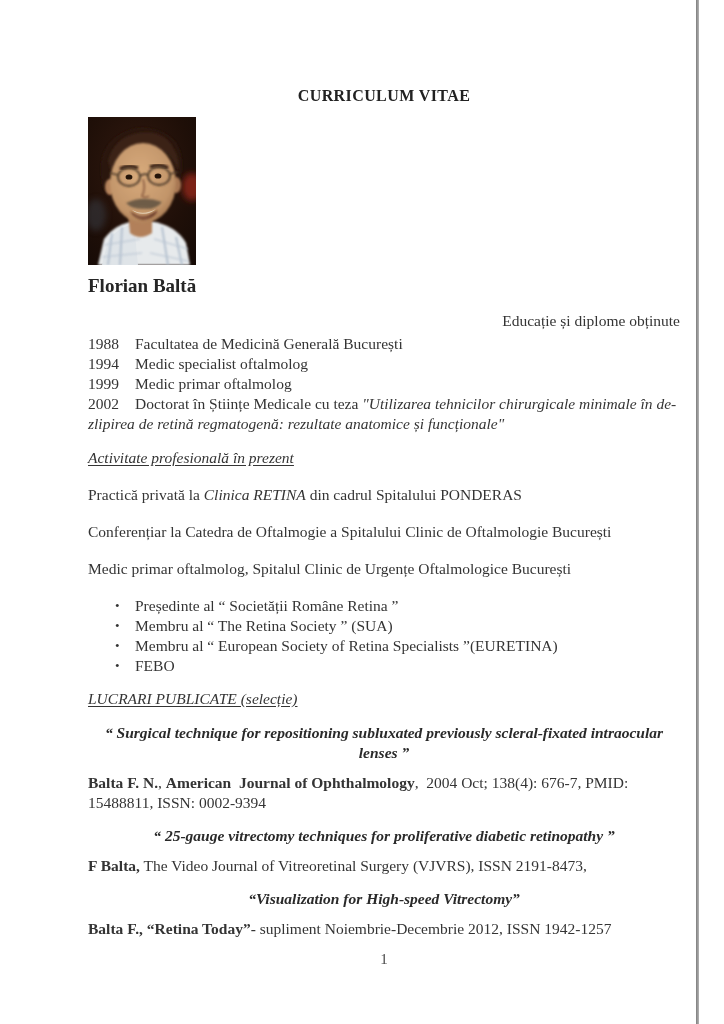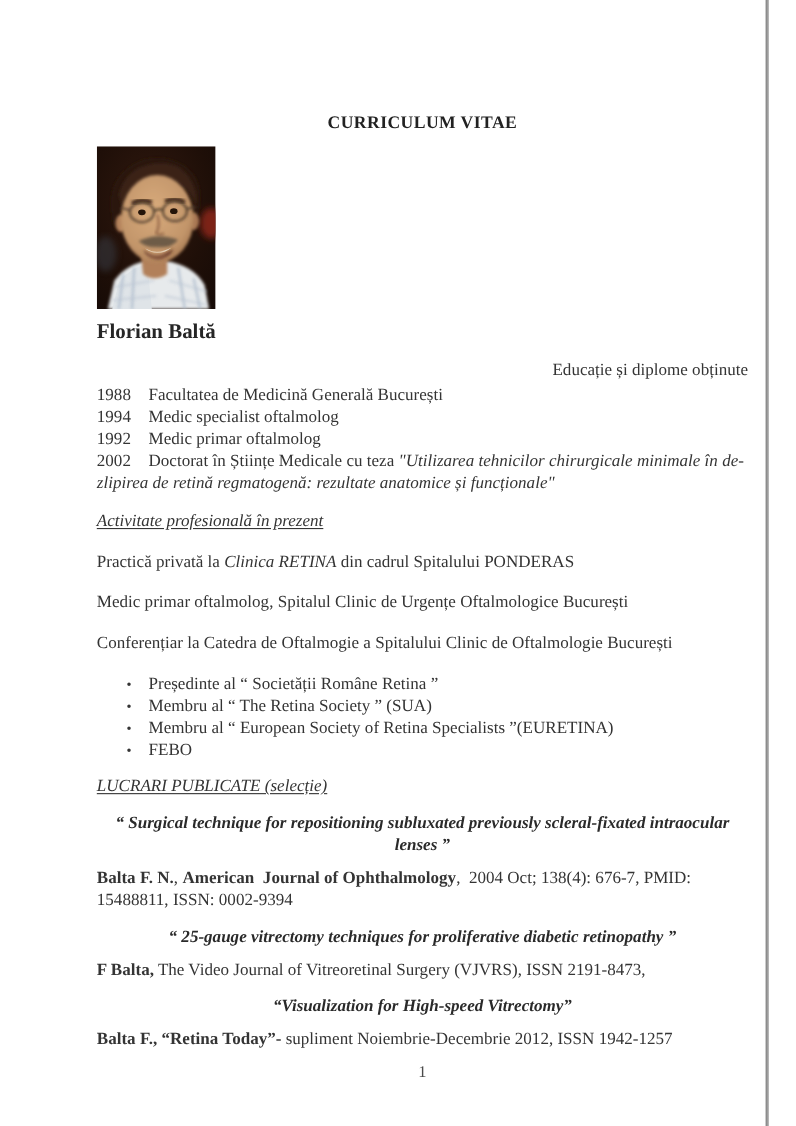--- a/index.html
+++ b/index.html
@@ -9,21 +9,21 @@
     background:#ffffff;
     font-family:"Liberation Serif","DejaVu Serif",serif;
     color:#343434;
     overflow:hidden;
   }
   .page-edge{
     position:absolute;left:696px;top:0;width:3px;height:1024px;
     background:linear-gradient(to right,#7e7e7e,#b4b4b4);
   }
   .content{
-    position:absolute;left:88px;top:16px;width:592px;
+    position:absolute;left:88px;top:0;width:592px;
   }
   .txt{white-space:pre-wrap;}
   .doc-title{
     margin-top:86px;
     text-align:center;
     font-weight:bold;
     font-size:16px;
     line-height:20px;
     letter-spacing:0.4px;
     color:#222;
@@ -159,35 +159,35 @@
     <div class="edu-heading txt">Educație și diplome obținute</div>
 
     <div class="edu-list">
       <div class="edu-row">
         <span class="edu-year txt">1988</span><span class="txt">Facultatea de Medicină Generală București</span>
       </div>
       <div class="edu-row">
         <span class="edu-year txt">1994</span><span class="txt">Medic specialist oftalmolog</span>
       </div>
       <div class="edu-row">
-        <span class="edu-year txt">1992</span><span class="txt">Medic primar oftalmolog</span>
+        <span class="edu-year txt">1999</span><span class="txt">Medic primar oftalmolog</span>
       </div>
       <div class="edu-row">
         <span class="edu-year txt">2002</span><span class="txt">Doctorat în Științe Medicale cu teza </span><span class="ital txt">"Utilizarea tehnicilor chirurgicale minimale în de-</span><br>
         <span class="ital txt">zlipirea de retină regmatogenă: rezultate anatomice și funcționale"</span>
       </div>
     </div>
 
     <div class="section-heading mt-activitate txt">Activitate profesională în prezent</div>
 
     <div class="para">
       <span class="txt">Practică privată la </span><span class="ital txt">Clinica RETINA</span><span class="txt"> din cadrul Spitalului PONDERAS</span>
     </div>
+    <div class="para txt">Conferențiar la Catedra de Oftalmogie a Spitalului Clinic de Oftalmologie București</div>
     <div class="para txt">Medic primar oftalmolog, Spitalul Clinic de Urgențe Oftalmologice București</div>
-    <div class="para txt">Conferențiar la Catedra de Oftalmogie a Spitalului Clinic de Oftalmologie București</div>
 
 
     <ul class="bullets">
       <li><span class="bullet-dot">•</span><span class="txt">Președinte al “ Societății Române Retina ”</span></li>
       <li><span class="bullet-dot">•</span><span class="txt">Membru al “ The Retina Society ” (SUA)</span></li>
       <li><span class="bullet-dot">•</span><span class="txt">Membru al “ European Society of Retina Specialists ”(EURETINA)</span></li>
       <li><span class="bullet-dot">•</span><span class="txt">FEBO</span></li>
     </ul>
 
     <div class="section-heading mt-lucrari txt">LUCRARI PUBLICATE (selecție)</div>

